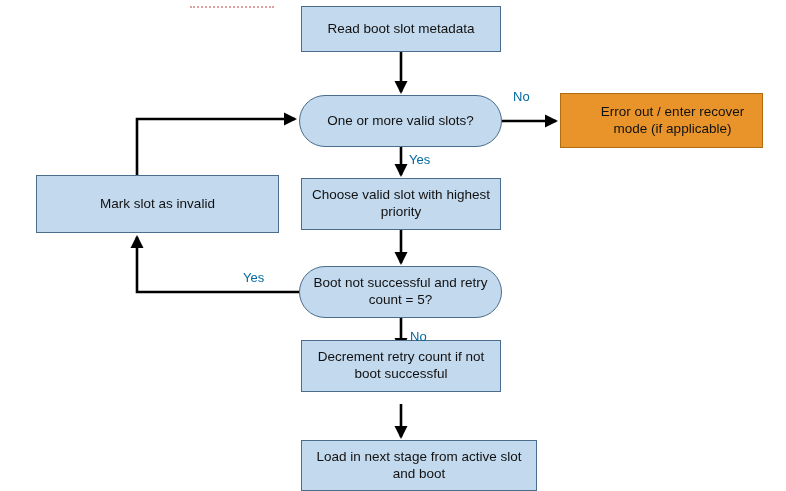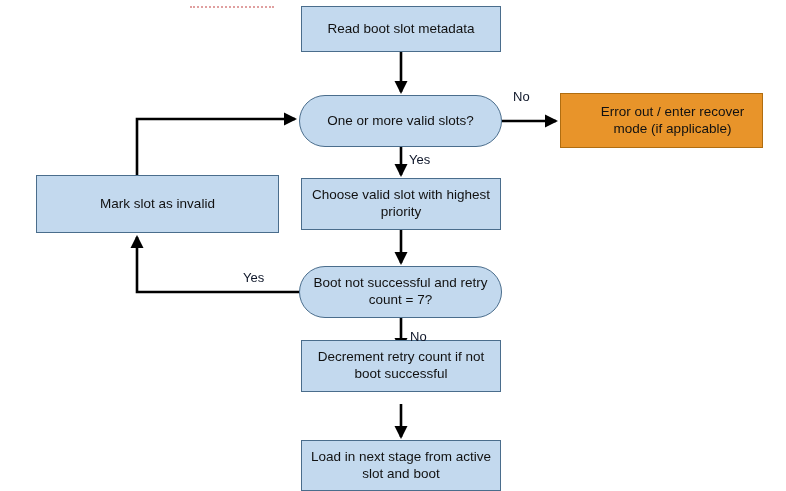--- a/index.html
+++ b/index.html
@@ -40,21 +40,21 @@
     border-radius: 26px;
   }
   .node.warn {
     background: #e8942a;
     border-color: #b06d10;
     padding-left: 28px;
   }
   .edge-label {
     position: absolute;
     font-size: 13px;
-    color: #0f172a;
+    color: #0369a1;
     white-space: nowrap;
   }
   svg.wires {
     position: absolute;
     left: 0;
     top: 0;
     width: 786px;
     height: 491px;
     overflow: visible;
   }
@@ -111,28 +111,28 @@
 
   <div class="node rect" style="left:301px; top:178px; width:200px; height:52px;">
     <span>Choose valid slot with highest priority</span>
   </div>
 
   <div class="node rect" style="left:36px; top:175px; width:243px; height:58px;">
     <span>Mark slot as invalid</span>
   </div>
 
   <div class="node pill" style="left:299px; top:266px; width:203px; height:52px;">
-    <span>Boot not successful and retry count = 7?</span>
+    <span>Boot not successful and retry count = 5?</span>
   </div>
 
   <div class="node rect" style="left:301px; top:340px; width:200px; height:52px;">
     <span>Decrement retry count if not boot successful</span>
   </div>
 
-  <div class="node rect" style="left:301px; top:440px; width:200px; height:51px;">
+  <div class="node rect" style="left:301px; top:440px; width:236px; height:51px;">
     <span>Load in next stage from active slot and boot</span>
   </div>
 
   <div class="edge-label" style="left:513px; top:89px;">No</div>
   <div class="edge-label" style="left:409px; top:152px;">Yes</div>
   <div class="edge-label" style="left:243px; top:270px;">Yes</div>
   <div class="edge-label" style="left:410px; top:329px;">No</div>
 
 </div>
 

